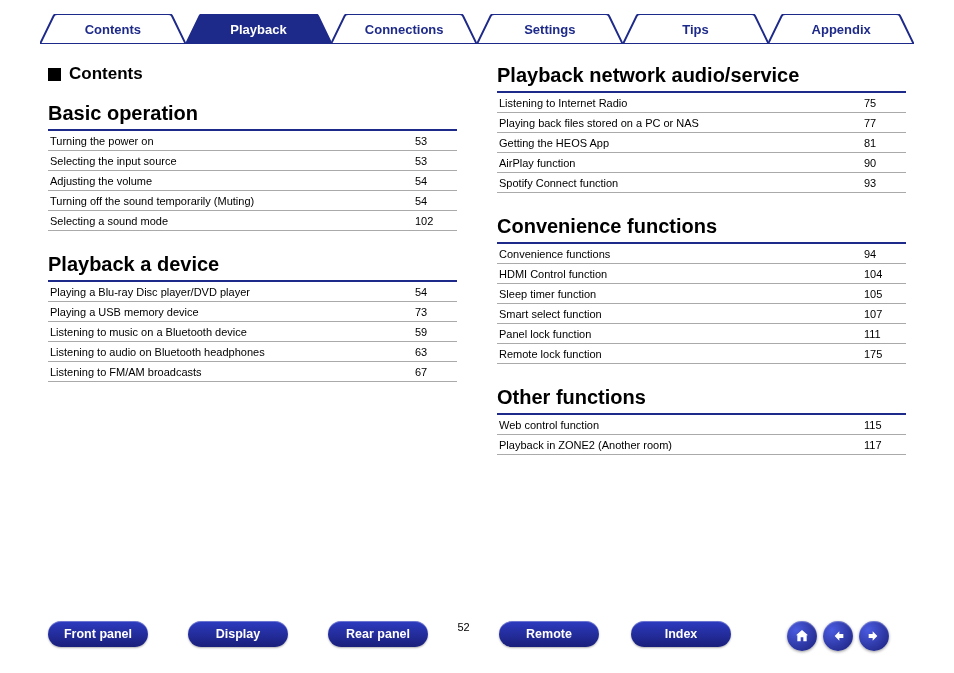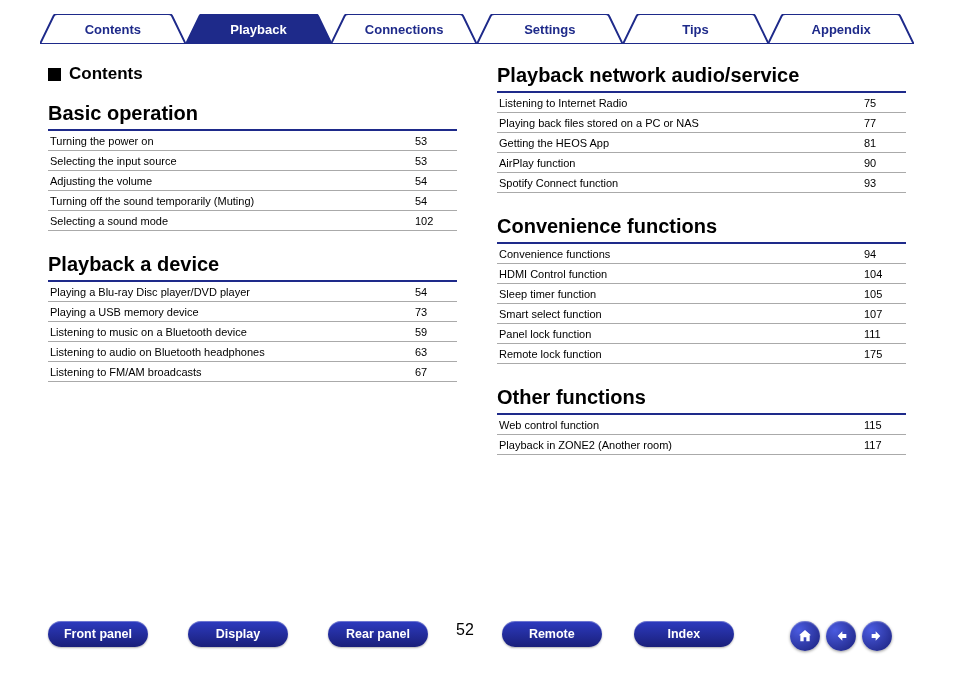--- a/index.html
+++ b/index.html
@@ -88,21 +88,21 @@
     border-radius: 14px;
     height: 26px;
     width: 100px;
     display: flex;
     align-items: center;
     justify-content: center;
     box-shadow: inset 0 1px 0 rgba(255,255,255,0.3), 0 1px 2px rgba(0,0,0,0.3);
     cursor: pointer;
   }
   .pagenum {
-    font-size: 16px;
+    font-size: 11px;
     color: #000;
     width: 30px;
     text-align: center;
   }
   .footer-spacer { flex: 1; }
   .circle {
     width: 30px; height: 30px;
     border-radius: 50%;
     background: radial-gradient(circle at 30% 30%, #4a5be0, #1a1f7a);
     display: flex; align-items: center; justify-content: center;

